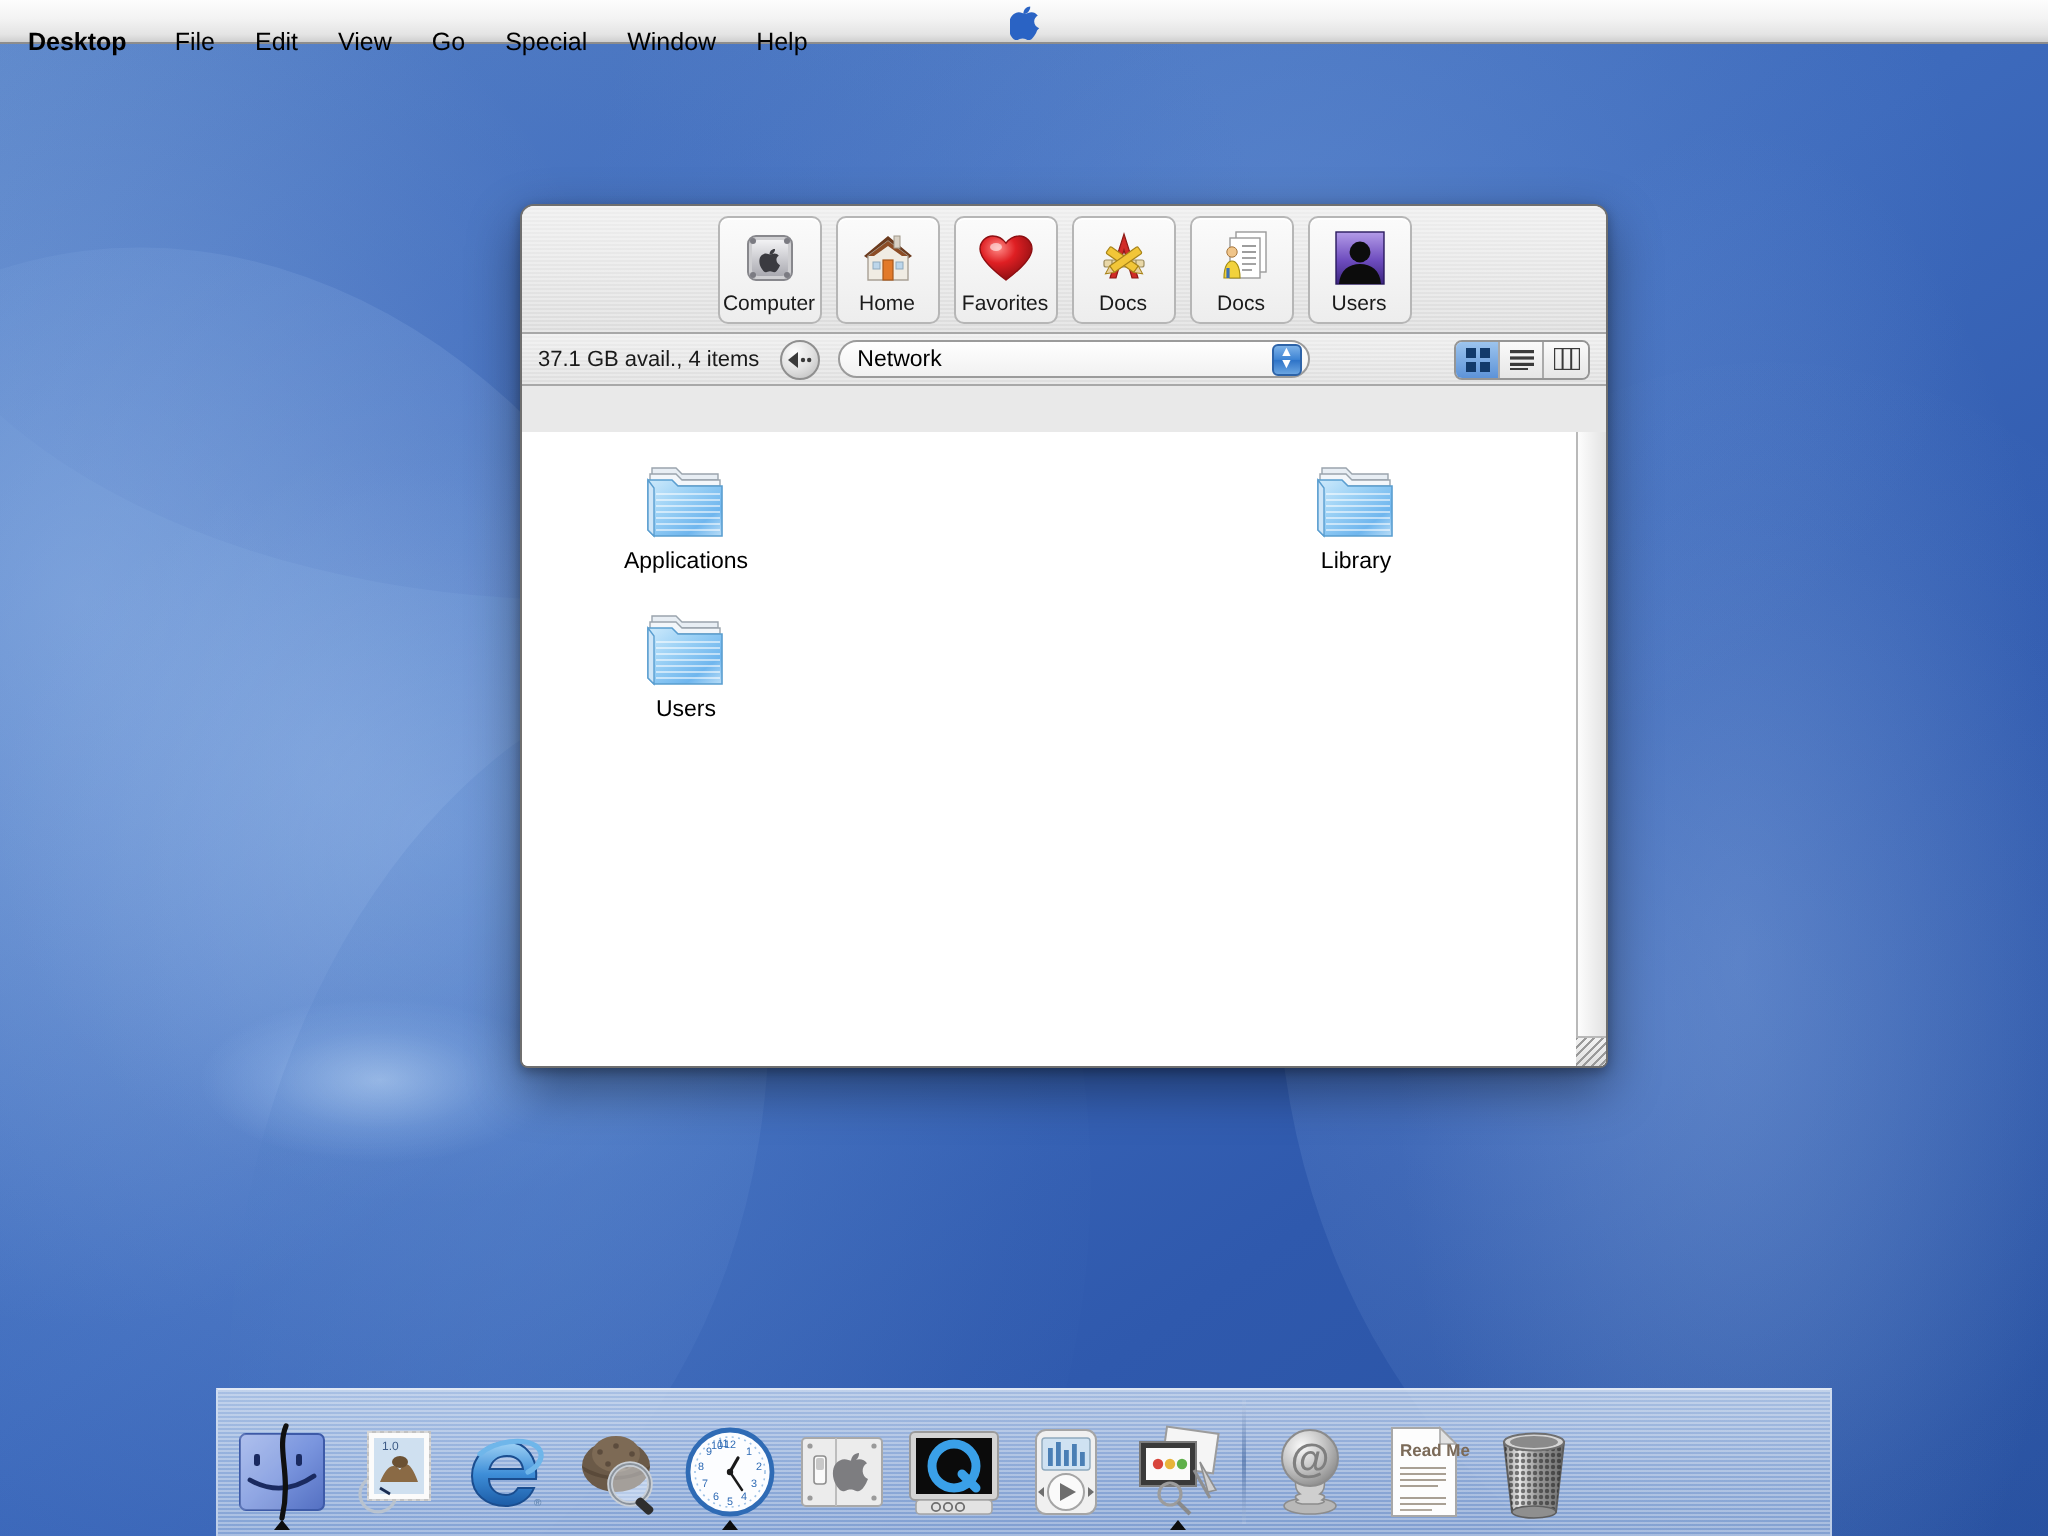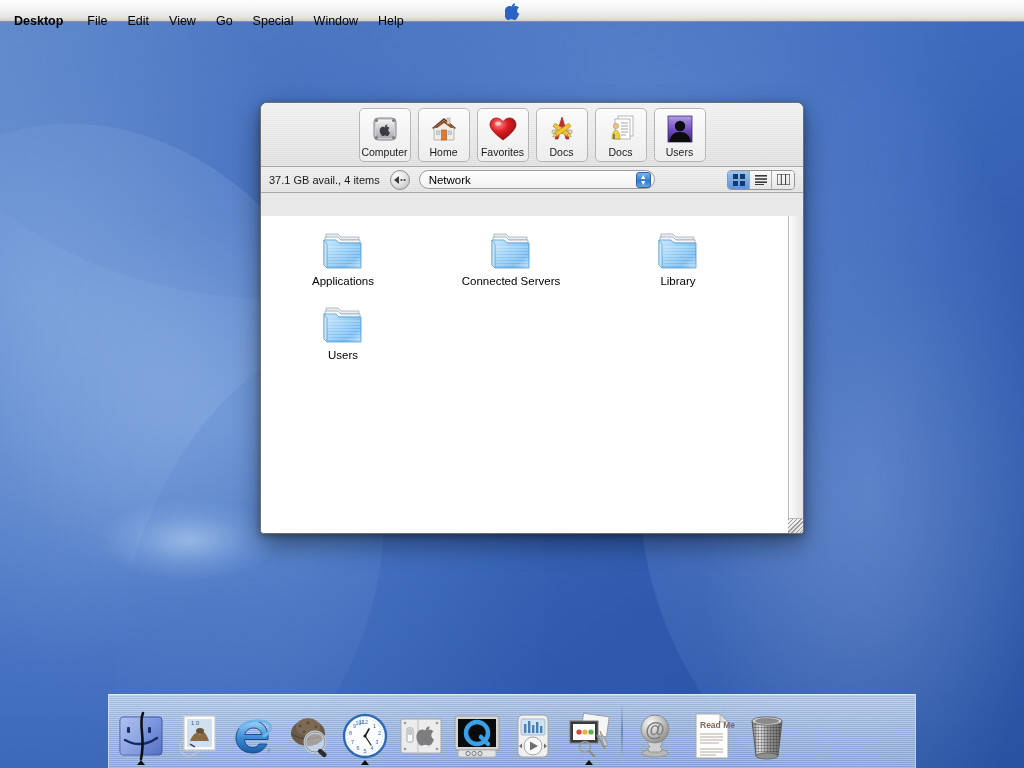--- a/index.html
+++ b/index.html
@@ -455,40 +455,20 @@
               <line x1="9" y1="31" x2="41" y2="31"></line>
                 <line x1="9" y1="34" x2="41" y2="34"></line>
               <line x1="9" y1="37" x2="41" y2="37"></line>
             </g>
             <path d="M5 12 L8 16 L8 40 L5 37 Z" fill="#cfe6f8" stroke="#5a9ed0" stroke-width=".7"></path>
           </svg>
         </div>
         <div class="fname">Applications</div>
       </div>
 
-      <div class="fitem" style="left:190px; top:12px;">
-        <div class="folder-ico">
-          <svg width="48" height="44" viewBox="0 0 48 44">
-            <path d="M7 6 L19 6 L22 9 L40 9 L40 12 L7 12 Z" fill="#e8eef4" stroke="#9aa4ad" stroke-width=".7"></path>
-            <path d="M6 9 L19 9 L22 12 L41 12 L41 15 L6 15 Z" fill="#f2f6fa" stroke="#9aa4ad" stroke-width=".7"></path>
-            <path d="M5 12 L17 12 L20 15 L42 15 L42 40 L8 40 L5 37 Z" fill="url(#fg1)" stroke="#5a9ed0" stroke-width=".8"></path>
-            <g stroke="rgba(255,255,255,.55)" stroke-width=".9">
-              <line x1="9" y1="19" x2="41" y2="19"></line>
-                <line x1="9" y1="22" x2="41" y2="22"></line>
-              <line x1="9" y1="25" x2="41" y2="25"></line>
-                <line x1="9" y1="28" x2="41" y2="28"></line>
-              <line x1="9" y1="31" x2="41" y2="31"></line>
-                <line x1="9" y1="34" x2="41" y2="34"></line>
-              <line x1="9" y1="37" x2="41" y2="37"></line>
-            </g>
-            <path d="M5 12 L8 16 L8 40 L5 37 Z" fill="#cfe6f8" stroke="#5a9ed0" stroke-width=".7"></path>
-          </svg>
-        </div>
-        <div class="fname">Connected Servers</div>
-      </div>
 
       <div class="fitem" style="left:357px; top:12px;">
         <div class="folder-ico">
           <svg width="48" height="44" viewBox="0 0 48 44">
             <path d="M7 6 L19 6 L22 9 L40 9 L40 12 L7 12 Z" fill="#e8eef4" stroke="#9aa4ad" stroke-width=".7"></path>
             <path d="M6 9 L19 9 L22 12 L41 12 L41 15 L6 15 Z" fill="#f2f6fa" stroke="#9aa4ad" stroke-width=".7"></path>
             <path d="M5 12 L17 12 L20 15 L42 15 L42 40 L8 40 L5 37 Z" fill="url(#fg1)" stroke="#5a9ed0" stroke-width=".8"></path>
             <g stroke="rgba(255,255,255,.55)" stroke-width=".9">
               <line x1="9" y1="19" x2="41" y2="19"></line>
                 <line x1="9" y1="22" x2="41" y2="22"></line>

